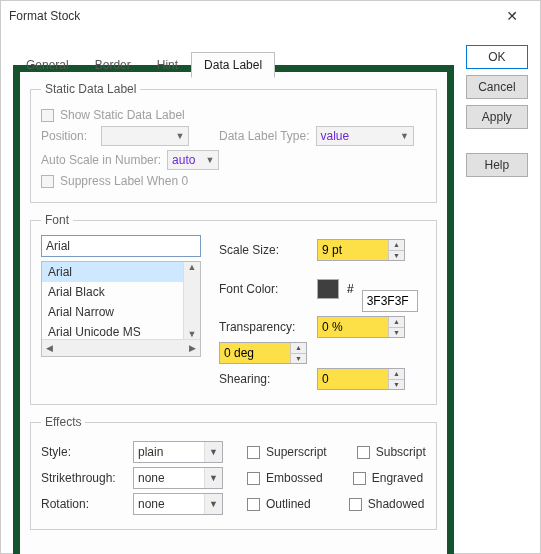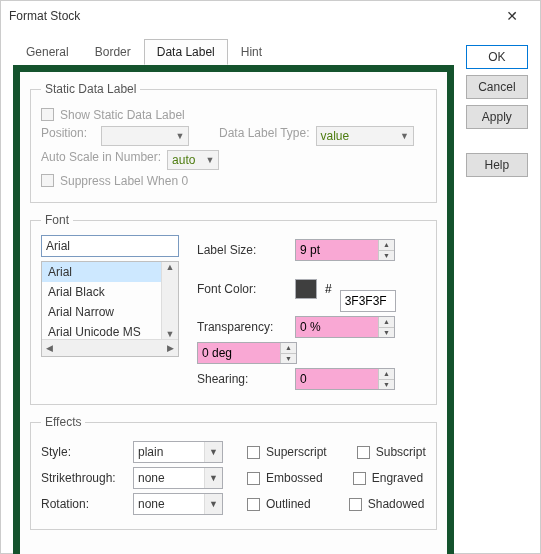--- a/index.html
+++ b/index.html
@@ -8,51 +8,51 @@
   .titlebar { height: 30px; display: flex; align-items: center; padding: 0 8px; }
   .titlebar .title { flex: 1; color: #333; }
   .titlebar .close { width: 40px; height: 28px; display:flex; align-items:center; justify-content:center; color:#333; font-size: 14px;}
   .body { display: flex; padding: 8px 12px 12px 12px; gap: 12px; }
   .left { flex: 1; }
   .right { width: 86px; display:flex; flex-direction:column; gap:6px; padding-top: 6px; text-align: center;}
   .btn { height: 24px; border: 1px solid #adadad; background: #e1e1e1; display:flex; align-items:center; justify-content:center; color:#333; cursor:default;}
   .btn.primary { border: 1px solid #0078d7; background:#fff; }
   .right .gap { height: 12px; }
 
-  .tabs { display:flex; position:relative; top:0; }
+  .tabs { display:flex; position:relative; top:13px; }
   .tab { padding: 5px 12px 5px 12px; border:1px solid transparent; color:#555; }
   .tab.active { border:1px solid #c0c0c0; border-bottom:1px solid #fdfdfd; background:#fdfdfd; color:#222;}
   .tabpage { border:7px solid #14532d; background:#fdfdfd; padding:10px 10px 14px 10px; min-height: 460px;}
 
   fieldset { border:1px solid #d0d0d0; margin:0 0 10px 0; padding: 8px 10px 10px 10px; }
   legend { color:#555; padding: 0 4px; }
 
-  .row { display:flex; gap:6px; margin: 4px 0; color:#a0a0a0; }
+  .row { display:flex; align-items:center; gap:6px; margin: 4px 0; color:#a0a0a0; }
   .disabled-text { color:#a0a0a0; }
   .chk { width:13px; height:13px; border:1px solid #b5b5b5; background:#f5f5f5; display:inline-block; flex:none;}
   .chk.enabled { background:#fff; border-color:#888;}
 
   .combo { display:inline-flex; align-items:center; border:1px solid #c8c8c8; background:#f3f3f3; height:20px; }
-  .combo .val { flex:1; padding:0 4px; color:#4d7c0f; min-width:0;}
+  .combo .val { flex:1; padding:0 4px; color:#6d28d9; min-width:0;}
   .combo .arrow { width:16px; text-align:center; color:#666; font-size:9px;}
 
   .textbox { border:1px solid #7a9ac0; background:#fff; height:22px; padding:0 4px; display:flex; align-items:center; color:#333;}
   .listbox { border:1px solid #c0c0c0; height:96px; position:relative; overflow:hidden;}
   .listbox .item { padding:3px 6px; color:#333;}
   .listbox .item.sel { background:#cde8ff; }
   .listbox .sb { position:absolute; right:0; top:0; bottom:17px; width:17px; background:#f0f0f0; border-left:1px solid #ddd; display:flex; flex-direction:column; align-items:center; justify-content:space-between;}
   .listbox .hb { position:absolute; left:0; right:0; bottom:0; height:17px; background:#f0f0f0; border-top:1px solid #ddd; display:flex; align-items:center; justify-content:space-between; padding:0 4px;}
   .sb .sarrow, .hb .sarrow { font-size:9px; color:#666; }
 
   .font-cols { display:flex; gap:18px; }
-  .fc-left { width:138px; }
+  .fc-left { width:160px; }
   .fc-right { flex:1; }
   .frow { display:flex; align-items:center; margin:4px 0; gap:6px;}
   .frow .flbl { width:92px; color:#333; }
-  .spin { display:flex; border:1px solid #abadb3; height:22px; width:100px; background:#f9a8d4;}
+  .spin { display:flex; border:1px solid #abadb3; height:22px; width:88px; background:#fde047;}
   .spin .sval { flex:1; padding:0 4px; display:flex; align-items:center;}
   .spin .sbtns { width:16px; border-left:1px solid #c8c8c8; display:flex; flex-direction:column;}
   .spin .sbtn { flex:1; display:flex; align-items:center; justify-content:center; font-size:7px; color:#555; background:#f0f0f0;}
   .spin .sbtn:first-child{border-bottom:1px solid #c8c8c8;}
   .swatch { width:22px; height:20px; border:1px solid #abadb3; background:#3f3f3f;}
   .hash { margin:0 2px;}
   .hexbox { border:1px solid #abadb3; height:22px; width:56px; padding:0 4px; display:flex; align-items:center; background:#fff;margin-top:25px;}
 
   .eff-row { display:flex; align-items:center; margin:4px 0; gap:6px;}
   .eff-row .elbl { width:86px; color:#333;}
@@ -68,22 +68,22 @@
 <div class="window">
   <div class="titlebar">
     <div class="title">Format Stock</div>
     <div class="close">✕</div>
   </div>
   <div class="body">
     <div class="left">
       <div class="tabs">
         <div class="tab">General</div>
         <div class="tab">Border</div>
+        <div class="tab">Hint</div>
         <div class="tab active">Data Label</div>
-        <div class="tab">Hint</div>
       </div>
       <div class="tabpage">
 
         <fieldset>
           <legend>Static Data Label</legend>
           <div class="row">
             <span class="chk"></span>
             <span class="disabled-text">Show Static Data Label</span>
           </div>
           <div class="row">
@@ -128,21 +128,21 @@
                     <span class="sarrow">▼</span>
                   </div>
                 <div class="hb">
                     <span class="sarrow">◀</span>
                     <span class="sarrow">▶</span>
                   </div>
               </div>
             </div>
             <div class="fc-right">
               <div class="frow">
-                <span class="flbl">Label Size:</span>
+                <span class="flbl">Scale Size:</span>
                 <div class="spin">
                     <span class="sval">9 pt</span>
                     <span class="sbtns">
                       <span class="sbtn">▲</span>
                       <span class="sbtn">▼</span>
                     </span>
                   </div>
               </div>
               <div class="frow">
                 <span class="flbl">Font Color:</span>

